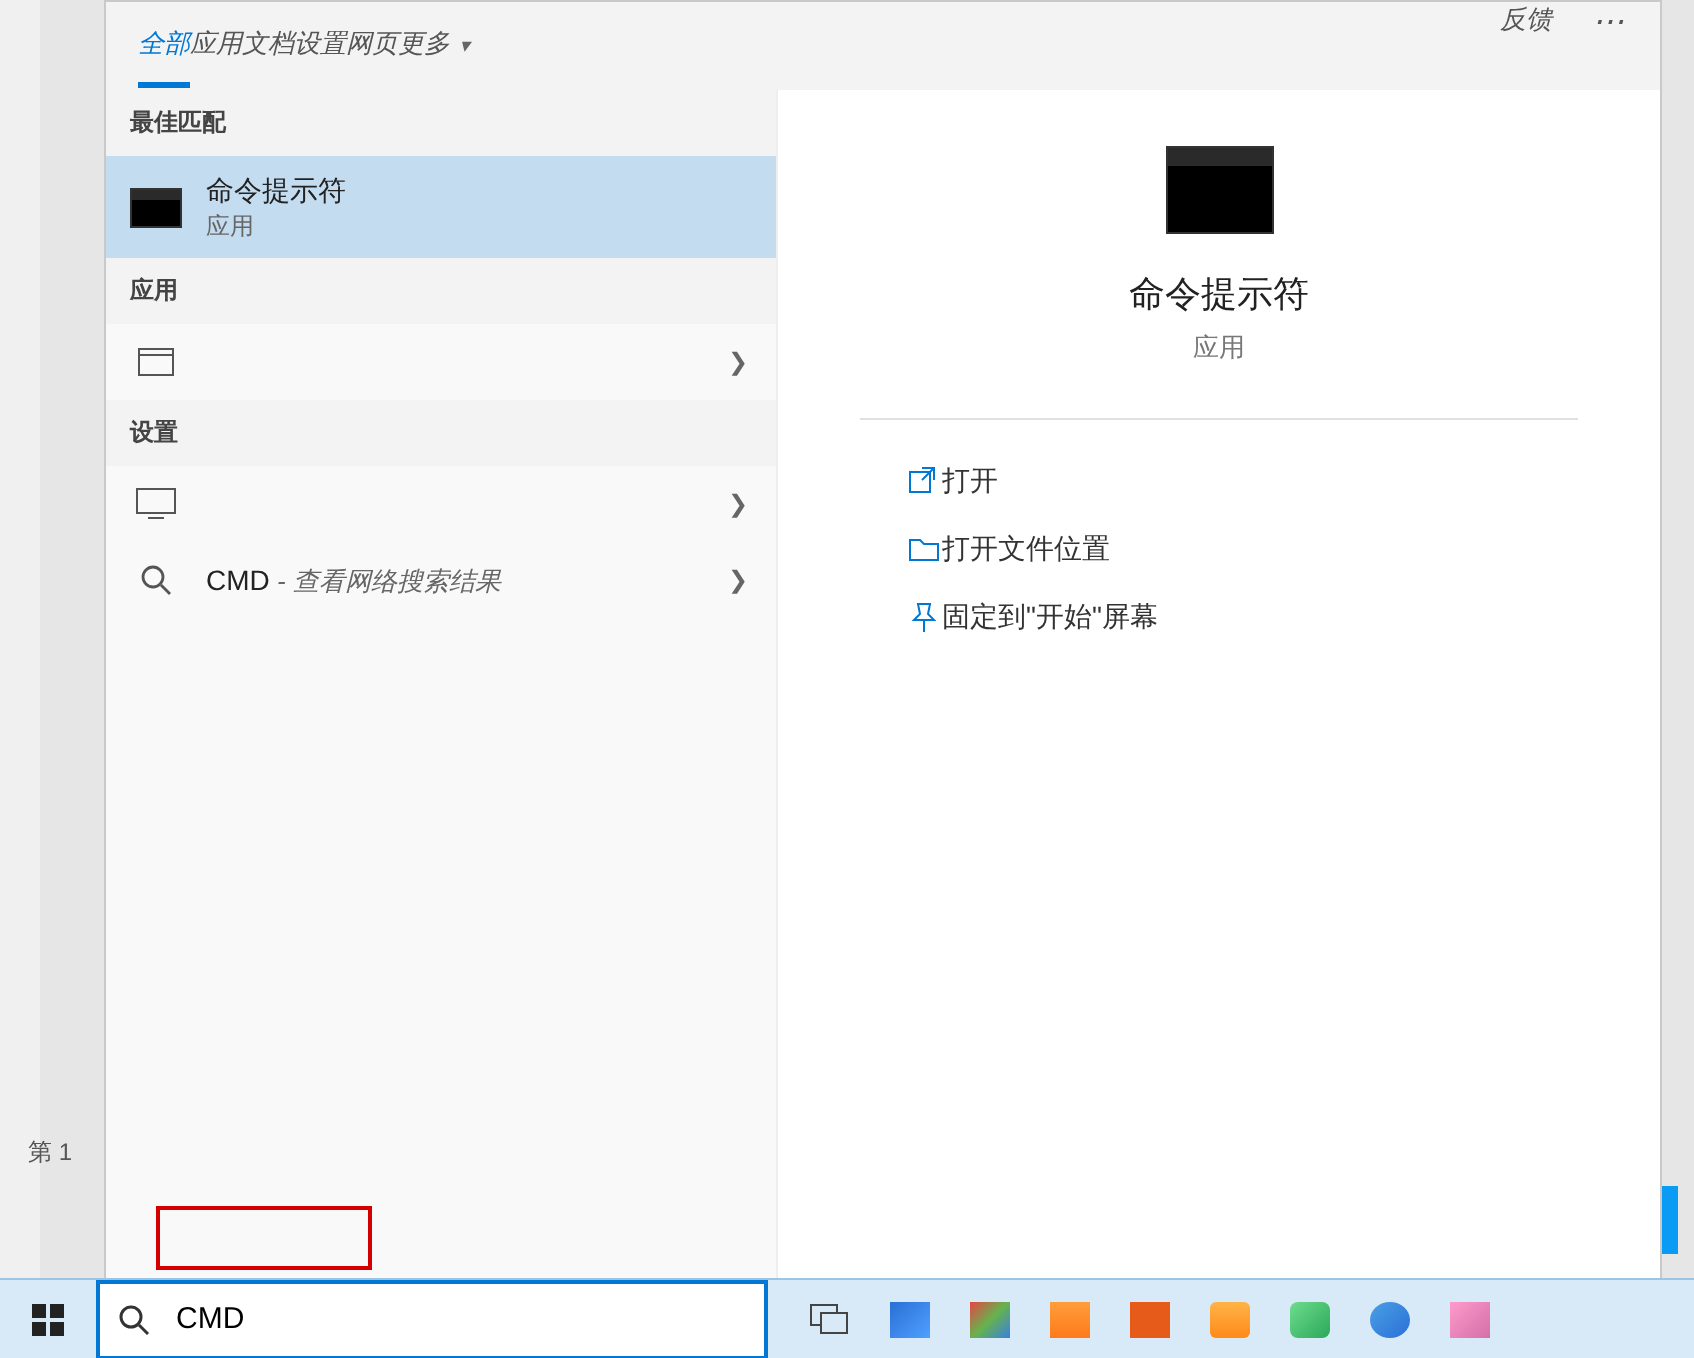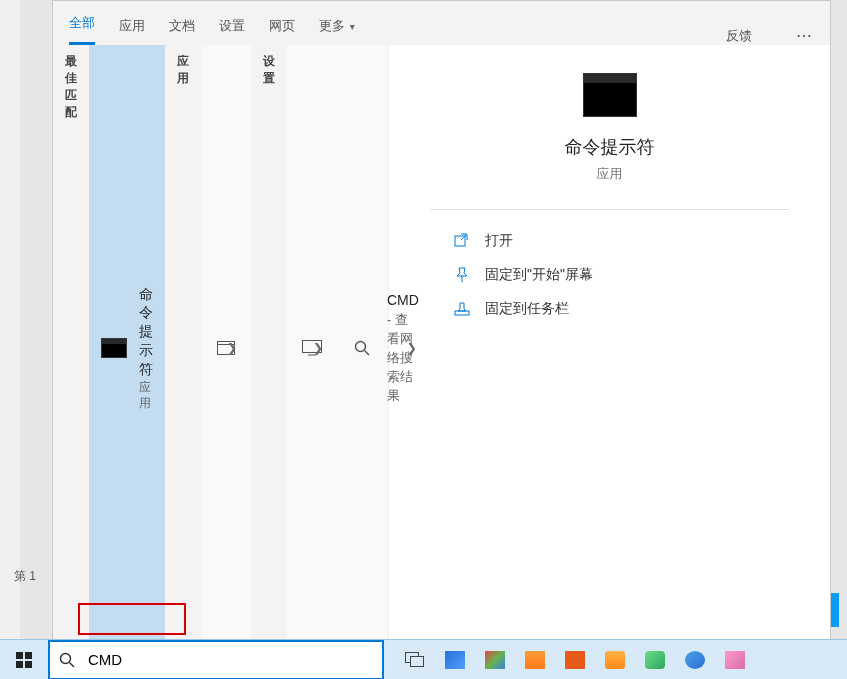--- a/index.html
+++ b/index.html
@@ -4,51 +4,51 @@
 <style>
   * { box-sizing: border-box; margin: 0; padding: 0; font-family: "Segoe UI", "Microsoft YaHei", sans-serif; }
   body { width: 847px; height: 679px; background: #e6e6e6; position: relative; overflow: hidden; }
 
   
   .backdrop { position:absolute; inset:0; background:#e6e6e6; }
   .left-gutter { position:absolute; left:0; top:0; bottom:0; width:20px; background:#f0f0f0; }
   .page-num { position:absolute; left:14px; bottom:94px; font-size:12px; color:#555; }
 
   .search-panel { position:absolute; left:52px; top:0; width:779px; height:652px; background:#f3f3f3; border:1px solid #c9c9c9; display:flex; flex-direction:column; }
-  .tabs { display:flex; align-items:flex-end; height:44px; padding:0 16px; gap:24px; font-size:13px; color:#555; }
+  .tabs { display:flex; align-items:flex-start; height:44px; padding:0 16px; font-size:13px; color:#555;font-style:italic; }
   .tab { padding:12px 0 10px; cursor:pointer; }
   .tab.active { color:#0078d4; border-bottom:3px solid #0078d4; }
   .tab .chev { font-size:10px; margin-left:2px; color:#666; }
   .tabs-spacer { flex:1; }
   .feedback { font-size:13px; color:#555; margin-right:20px; }
   .more-dots { font-size:16px; color:#555; letter-spacing:2px; }
 
   .panel-body { display:flex; flex:1; min-height:0; }
 
   
-  .results { width:336px; background:#f9f9f9; display:flex; flex-direction:row; font-size:13px; color:#333; border-right:1px solid #eee;justify-content:space-between; }
+  .results { width:336px; background:#f9f9f9; display:flex; flex-direction:column; font-size:13px; color:#333; border-right:1px solid #eee; }
   .section-header { padding:8px 12px; font-size:12px; font-weight:600; color:#444; background:#f3f3f3; }
   .result-row { display:flex; align-items:center; gap:12px; padding:8px 12px; position:relative; cursor:pointer; }
   .result-row.selected { background:#c4dcf0; }
   .result-icon { width:26px; height:22px; display:flex; align-items:center; justify-content:center; flex-shrink:0; }
   .result-text { flex:1; line-height:1.35; }
   .result-text .title { font-size:14px; color:#222; }
   .result-text .sub { font-size:12px; color:#666; }
   .chev-right { position:absolute; right:14px; top:50%; transform:translateY(-50%); color:#666; font-size:12px; }
 
   
   .preview { flex:1; background:#fff; padding:28px 16px 16px; }
   .preview-inner { display:flex; flex-direction:column; align-items:center; }
   .preview-icon { width:54px; height:44px; background:#000; border:1px solid #333; position:relative; margin-bottom:18px; }
   .preview-icon::before { content:""; position:absolute; top:0; left:0; right:0; height:9px; background:#2a2a2a; }
   .preview-title { font-size:18px; color:#222; margin-bottom:6px; }
   .preview-sub { font-size:13px; color:#777; margin-bottom:18px; }
   .divider { width:88%; height:1px; background:#e0e0e0; margin:8px auto 14px; }
   .actions { width:100%; padding:0 42px; }
-  .action-row { display:flex; align-items:center; gap:14px; padding:8px 6px; font-size:14px; color:#333; cursor:pointer; position:relative; }
+  .action-row { display:flex; align-items:center; padding:8px 6px; font-size:14px; color:#333; cursor:pointer; position:relative; }
   .action-row .ic { width:18px; height:18px; display:flex; align-items:center; justify-content:center; color:#0078d4; flex-shrink:0; }
   .action-highlight { border:2px solid #d40000; padding:6px 4px; }
 
   
   .taskbar { position:absolute; left:0; right:0; bottom:0; height:40px; background:#d8eaf7; display:flex; align-items:center; border-top:1px solid #9cc4e4; }
   .start-btn { width:48px; height:40px; display:flex; align-items:center; justify-content:center; color:#222; }
   .searchbox-wrap { height:40px; width:336px; background:#fff; border:2px solid #0078d4; display:flex; align-items:center; position:relative; }
   .searchbox-wrap .mag { width:34px; display:flex; align-items:center; justify-content:center; color:#333; }
   .searchbox-wrap input { border:none; outline:none; height:100%; flex:1; font-size:15px; background:transparent; padding:0 4px; }
   .search-highlight { position:absolute; left:78px; bottom:44px; width:108px; height:32px; border:2px solid #d40000; pointer-events:none; z-index:20; }
@@ -119,21 +119,21 @@
       </div>
 
       <div class="result-row">
         <div class="result-icon">
           <svg width="16" height="16" viewBox="0 0 16 16">
               <circle cx="6.5" cy="6.5" r="5" fill="none" stroke="#555" stroke-width="1.4"></circle>
               <line x1="10.5" y1="10.5" x2="15" y2="15" stroke="#555" stroke-width="1.4"></line>
             </svg>
         </div>
         <div class="result-text">
-          <span class="title"><span>CMD</span><span style="color:#666;font-size:13px;"> - 查看网络搜索结果</span></span>
+          <span class="title"><span>CMD</span><span style="color:#666;font-size:13px;font-style:italic;"> - 查看网络搜索结果</span></span>
         </div>
         <span class="chev-right">❯</span>
       </div>
 
     </div>
 
     <div class="preview">
       <div class="preview-inner">
         <div class="preview-icon"></div>
         <div class="preview-title">命令提示符</div>
@@ -145,33 +145,32 @@
                 <svg width="16" height="16" viewBox="0 0 16 16">
                   <rect x="1" y="3" width="10" height="10" fill="none" stroke="#0078d4"></rect>
                   <path d="M7 1 h6 v6 M13 1 L7 7" fill="none" stroke="#0078d4"></path>
                 </svg>
               </span>
             <span>打开</span>
           </div>
           <div class="action-row">
             <span class="ic">
                 <svg width="16" height="16" viewBox="0 0 16 16">
+                  <path d="M1 3 h5 l2 2 h7 v8 h-14 Z" fill="none" stroke="#0078d4"></path>
+                </svg>
+              </span>
+            <span>打开文件位置</span>
+          </div>
+          <div class="action-row">
+            <span class="ic">
+                <svg width="16" height="16" viewBox="0 0 16 16">
                   <path d="M5 1 h6 l-1 5 l3 3 h-10 l3 -3 Z M8 9 v6" fill="none" stroke="#0078d4"></path>
                 </svg>
               </span>
             <span>固定到"开始"屏幕</span>
-          </div>
-          <div class="action-row">
-            <span class="ic">
-                <svg width="16" height="16" viewBox="0 0 16 16">
-                  <rect x="1" y="10" width="14" height="4" fill="none" stroke="#0078d4"></rect>
-                  <path d="M6 2 h4 v6 l2 2 h-8 l2 -2 Z" fill="none" stroke="#0078d4"></path>
-                </svg>
-              </span>
-            <span>固定到任务栏</span>
           </div>
         </div>
       </div>
     </div>
   </div>
 </div>
 
 <div class="search-highlight"></div>
 <div class="accent-square"></div>
 

